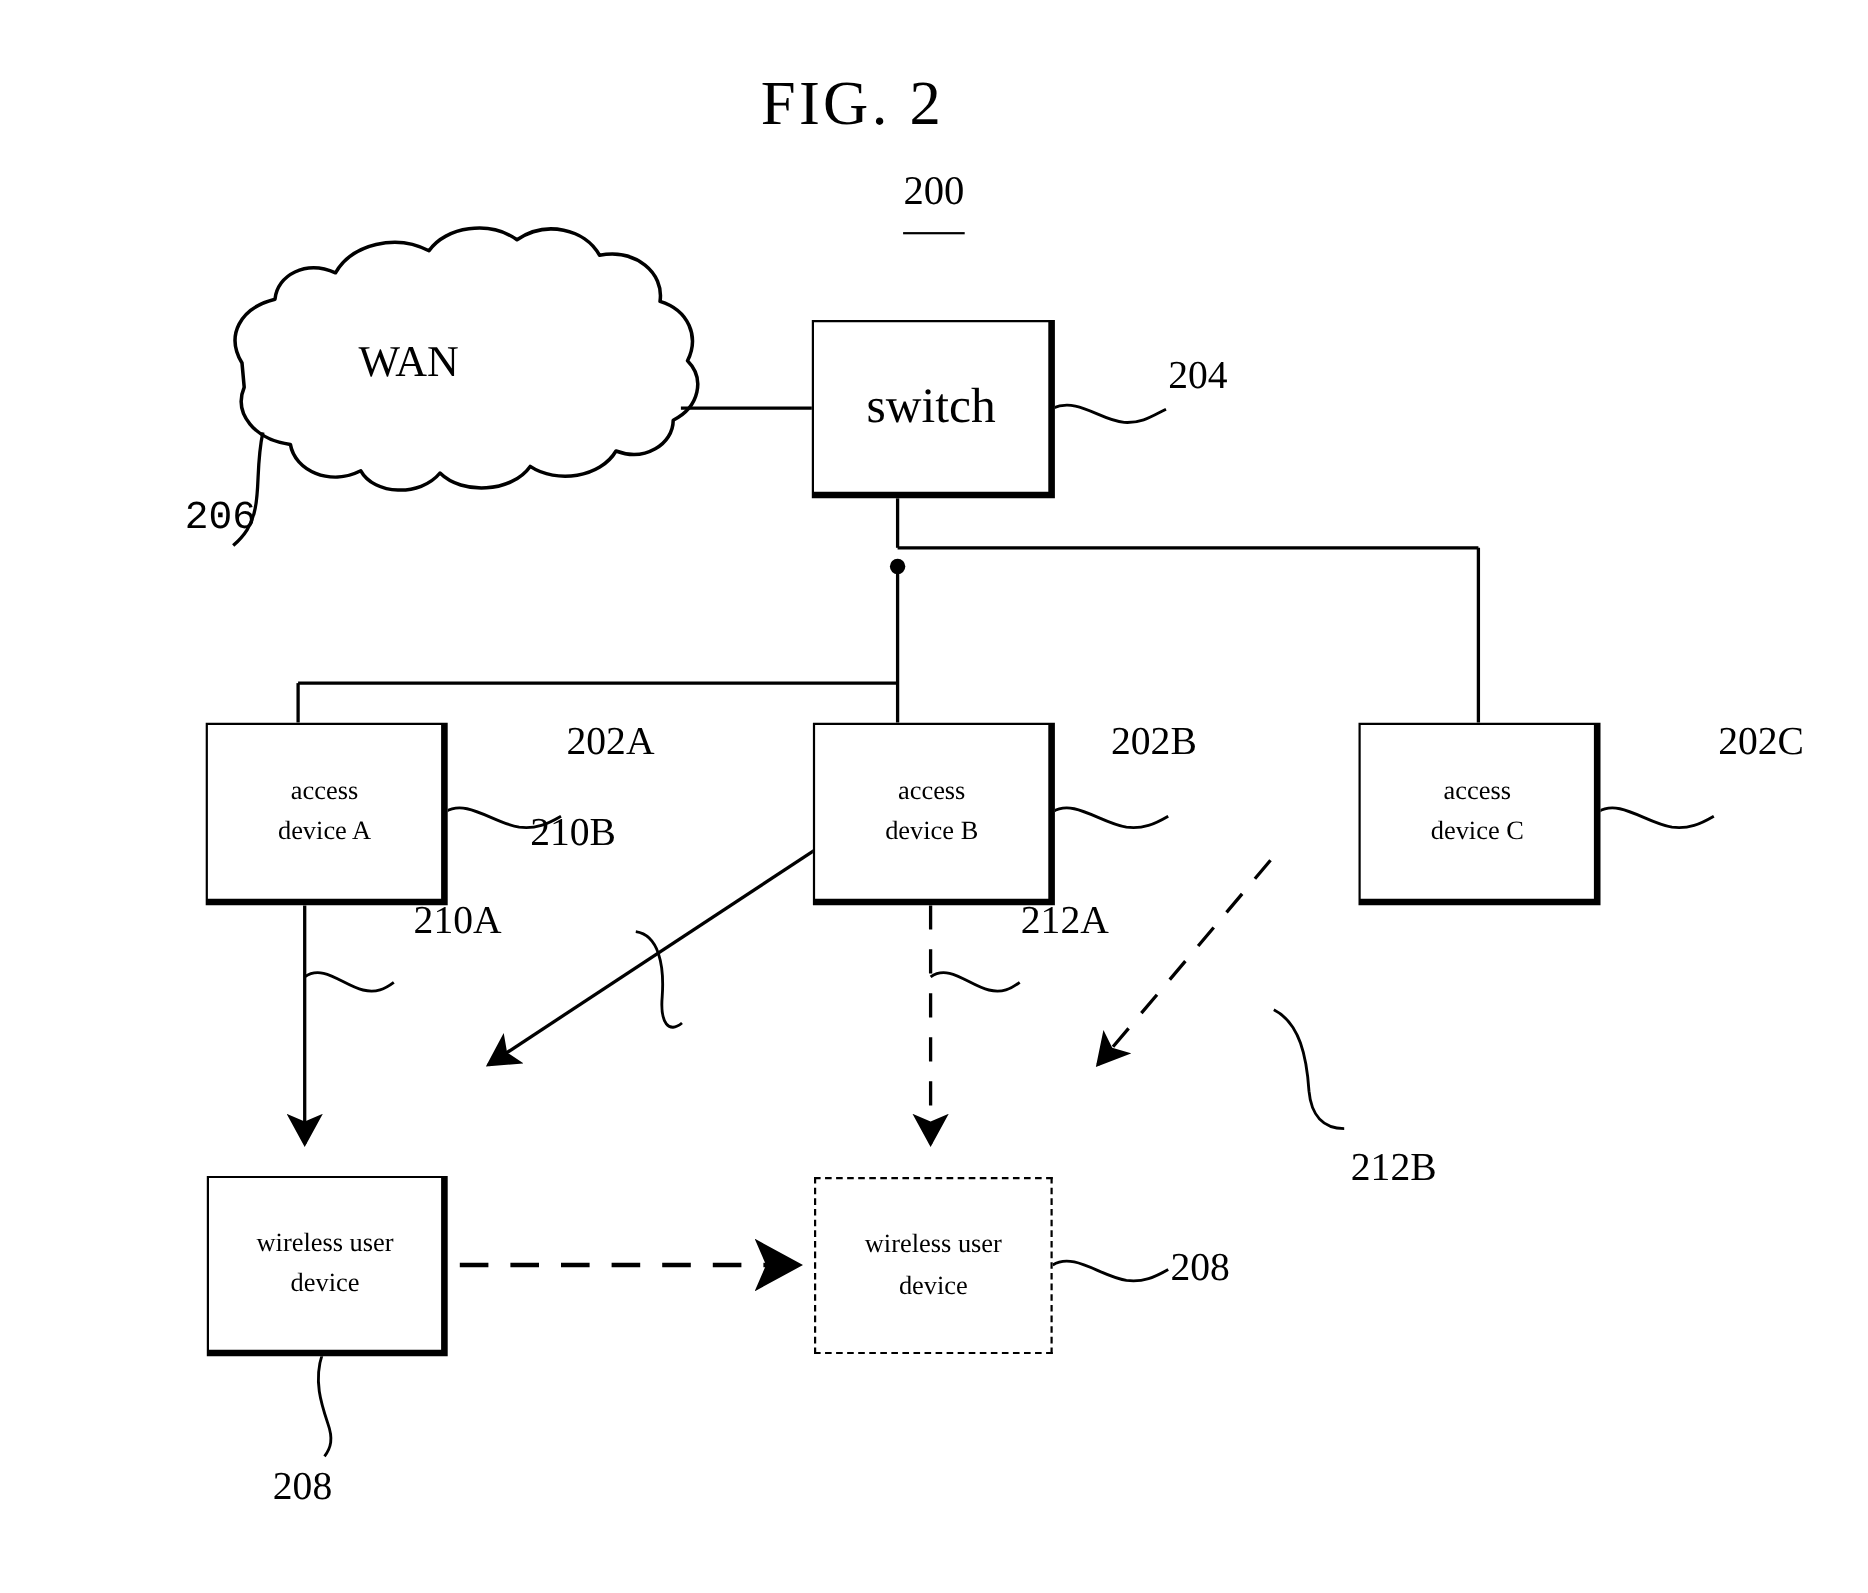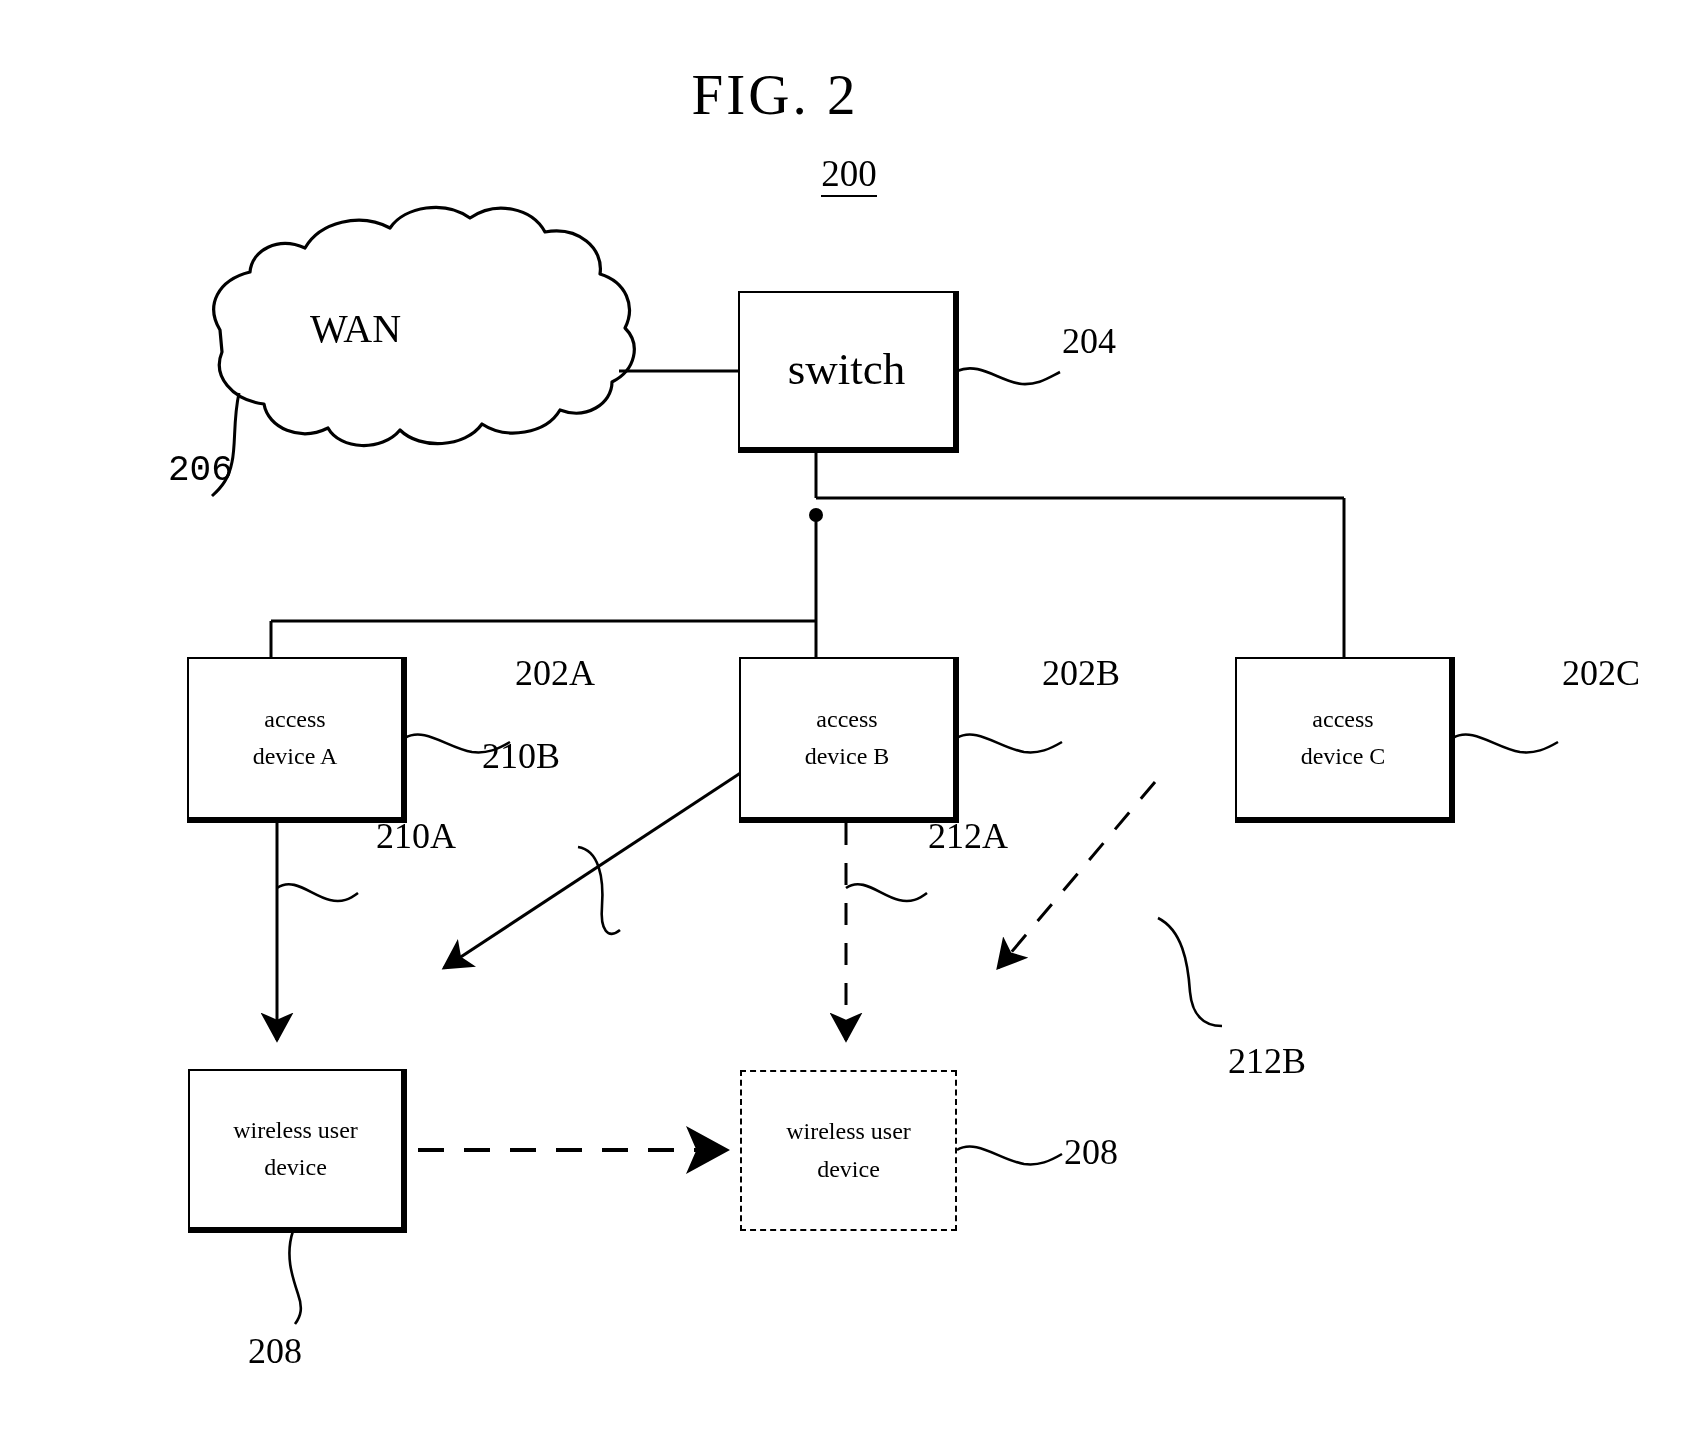--- a/index.html
+++ b/index.html
@@ -34,21 +34,21 @@
   .fig-num {
     position: absolute;
     left: 0;
     top: 152px;
     width: 1698px;
     text-align: center;
     font-size: 37px;
   }
   .fig-num span {
     border-bottom: 2px solid #000;
-    padding-bottom: 1px;
+    padding-bottom: 17px;
   }
   
   .box {
     position: absolute;
     box-sizing: border-box;
     background: #fff;
     border-top: 2px solid #000;
     border-left: 2px solid #000;
     border-right: 6px solid #000;
     border-bottom: 6px solid #000;
@@ -68,20 +68,21 @@
   .box .l1, .box .l2 { display: block; }
   .ref {
     position: absolute;
     font-size: 36px;
     white-space: nowrap;
   }
   .cloud-label {
     position: absolute;
     font-size: 36px;
     white-space: nowrap;
+    margin-left: 16px;
   }
   svg { overflow: visible; }
 </style>
 </head>
 <body>
 
 <div class="fig-title">FIG. 2</div>
 <div class="fig-num"><span>200</span></div>
 
 <svg id="canvas" viewBox="0 0 1698 1448">
@@ -179,21 +180,21 @@
   <span class="l1">wireless user</span>
   <span class="l2">device</span>
 </div>
 
 <div class="ref" style="left:168px; top:450px;font-family:Liberation Mono, monospace;">206</div>
 
 <div class="ref" style="left:1062px; top:320px;">204</div>
 
 <div class="ref" style="left:515px; top:652px;">202A</div>
 
-<div class="ref" style="left:1042px; top:652px;">202B</div>
+<div class="ref" style="left:1010px; top:652px;">202B</div>
 
 <div class="ref" style="left:1562px; top:652px;">202C</div>
 
 <div class="ref" style="left:376px; top:815px;">210A</div>
 
 <div class="ref" style="left:482px; top:735px;">210B</div>
 
 <div class="ref" style="left:928px; top:815px;">212A</div>
 
 <div class="ref" style="left:1228px; top:1005px;margin-top:35px;">212B</div>

